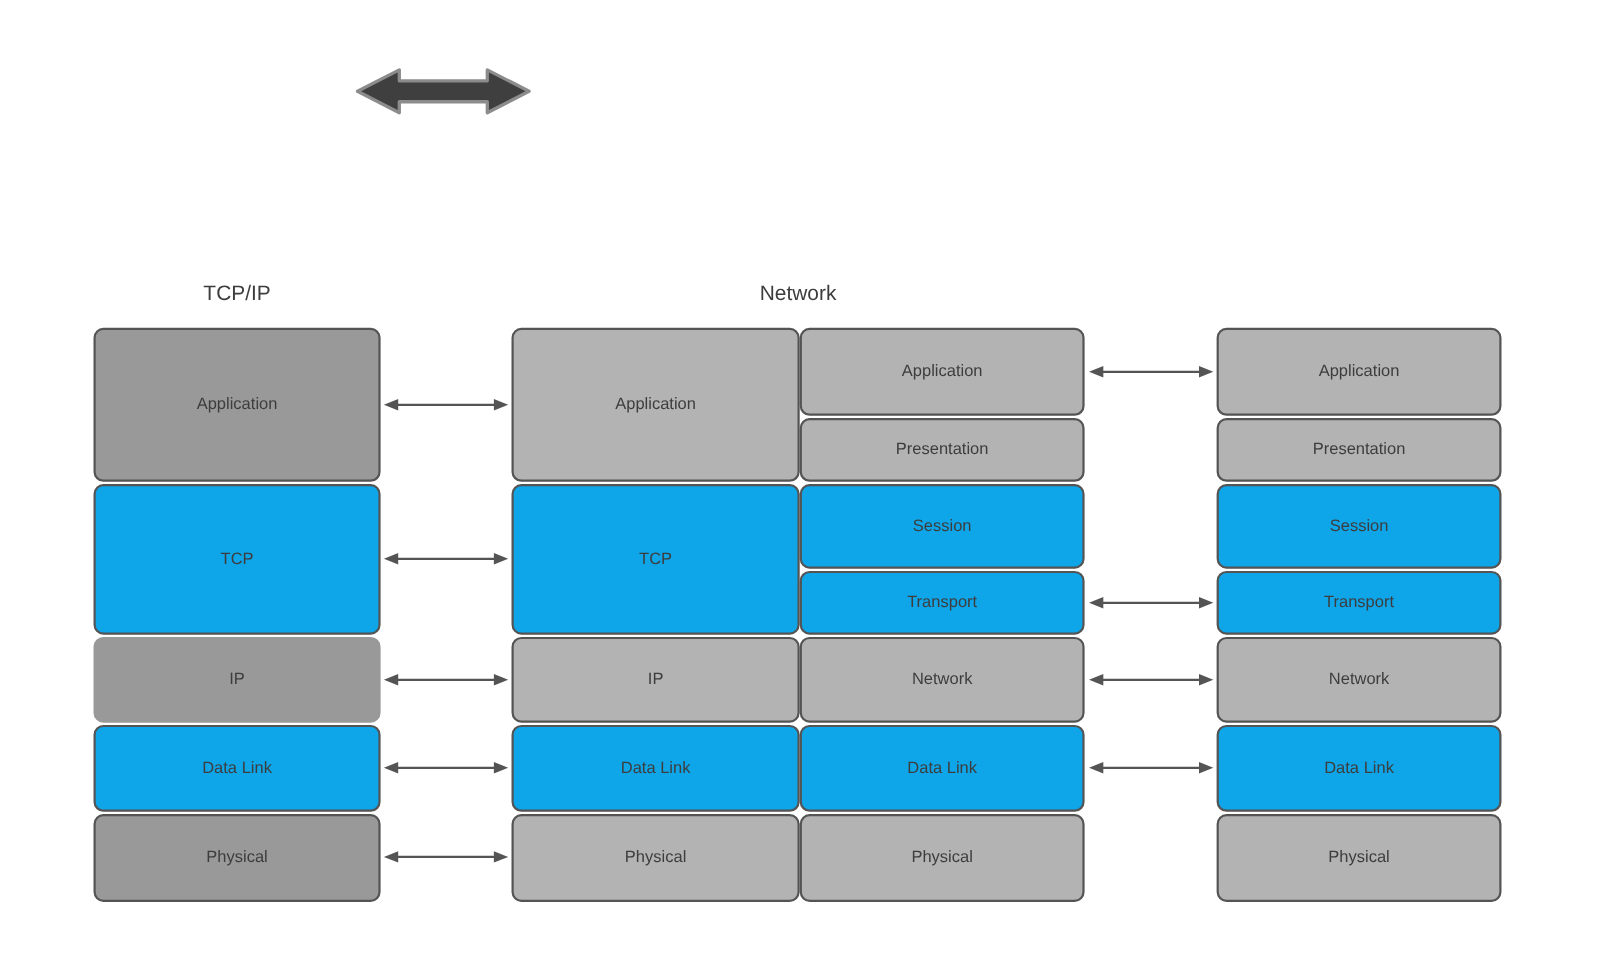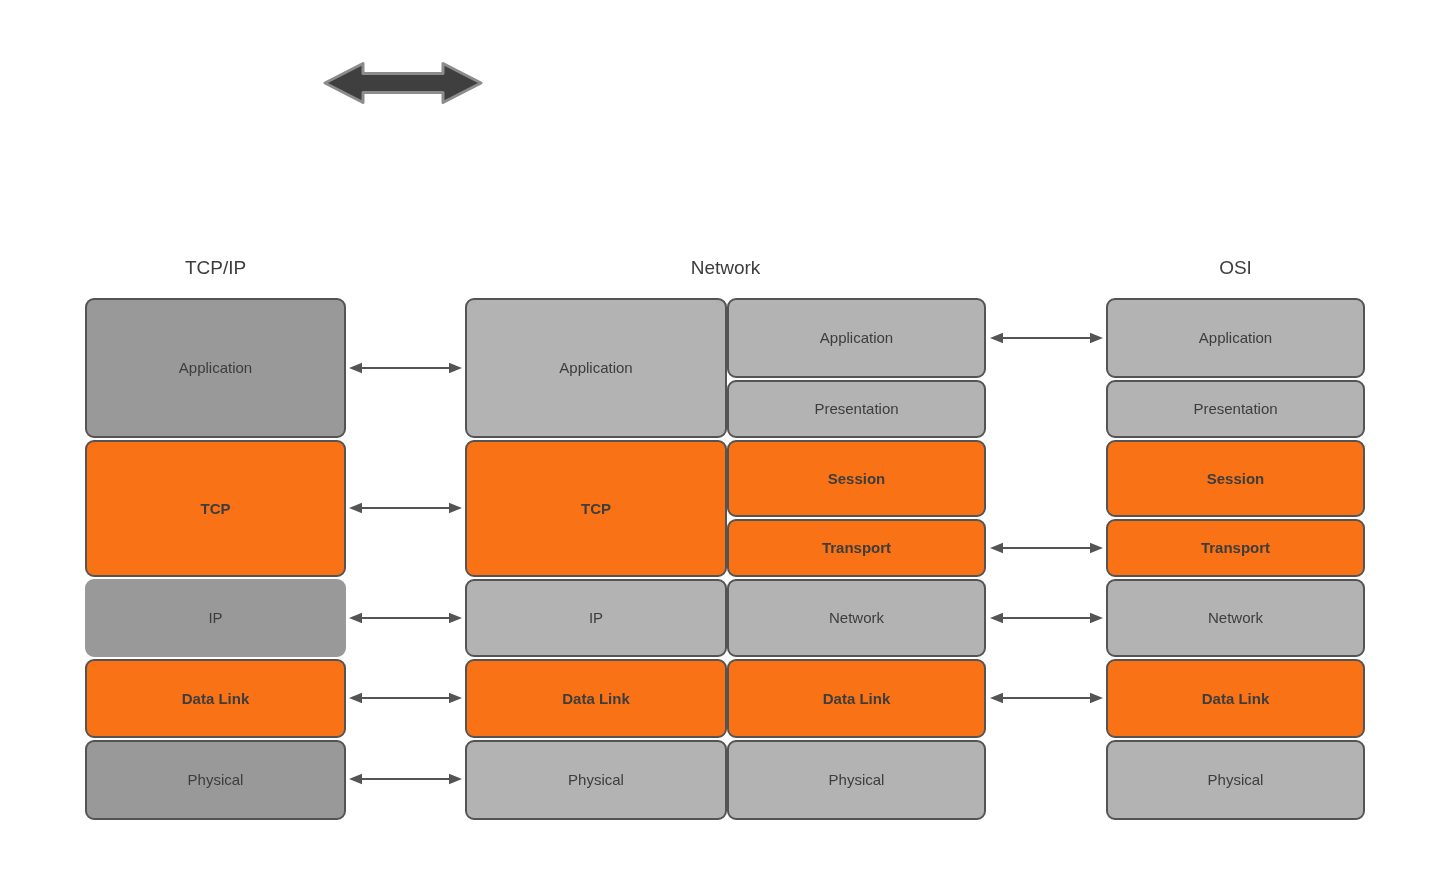--- a/index.html
+++ b/index.html
@@ -8,40 +8,39 @@
     font-family:"Liberation Sans",sans-serif;color:#3d3d3d;overflow:hidden;
   }
   .box{
     position:absolute;box-sizing:border-box;
     border:2px solid #545454;border-radius:9px;
     display:flex;align-items:center;justify-content:center;
     font-size:15px;line-height:1.2;text-align:center;
   }
   .g-dark{background:#999999;}
   .g-light{background:#b3b3b3;}
-  .white-box{background:#f97316;font-weight:bold;}
+  .white-box{background:#0ea5e9;}
   .no-stroke{border-color:#999999;}
   .col-title{
     position:absolute;text-align:center;font-size:19px;color:#3d3d3d;
   }
   .arrow{position:absolute;color:#545454;}
   .thick-arrow{position:absolute;left:322px;top:60px;}
 </style>
 </head>
 <body>
 
 <div class="canvas">
 
   <svg class="thick-arrow" width="162" height="46" viewBox="0 0 162 46">
     <path d="M 3 23 L 41 3.5 L 41 13.5 L 121 13.5 L 121 3.5 L 159 23 L 121 42.5 L 121 32.5 L 41 32.5 L 41 42.5 Z" fill="#3f3f3f" stroke="#8c8c8c" stroke-width="3" stroke-linejoin="round"></path>
   </svg>
 
   <div class="col-title" style="left:85px;top:257px;width:261px;">TCP/IP</div>
   <div class="col-title" style="left:465px;top:257px;width:521px;">Network</div>
-  <div class="col-title" style="left:1106px;top:257px;width:259px;">OSI</div>
 
   <div class="box g-dark" style="left:85px;top:298px;width:261px;height:140px;">Application</div>
   <div class="box white-box" style="left:85px;top:440px;width:261px;height:137px;">TCP</div>
   <div class="box g-dark no-stroke" style="left:85px;top:579px;width:261px;height:78px;">IP</div>
   <div class="box white-box" style="left:85px;top:659px;width:261px;height:79px;">Data Link</div>
   <div class="box g-dark" style="left:85px;top:740px;width:261px;height:80px;">Physical</div>
 
   <div class="box g-light" style="left:465px;top:298px;width:262px;height:140px;">Application</div>
   <div class="box white-box" style="left:465px;top:440px;width:262px;height:137px;">TCP</div>
   <div class="box g-light" style="left:465px;top:579px;width:262px;height:78px;">IP</div>

